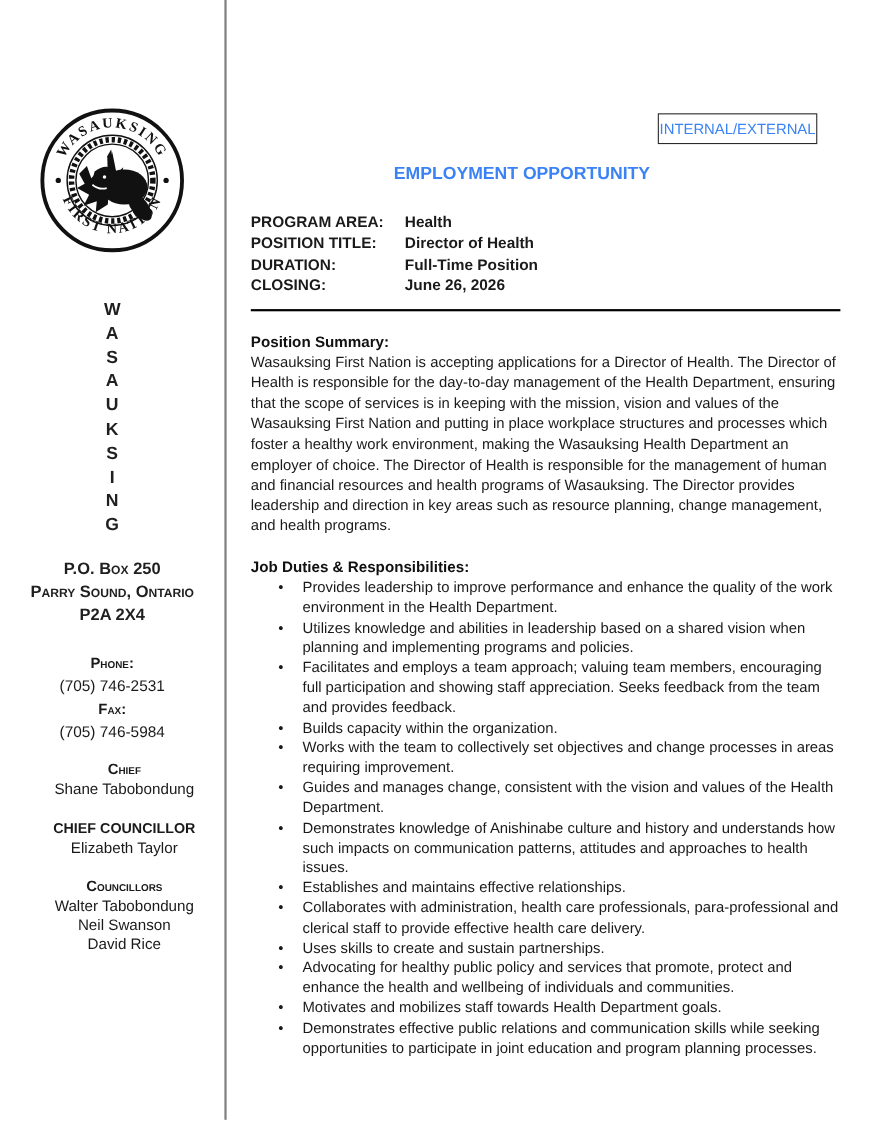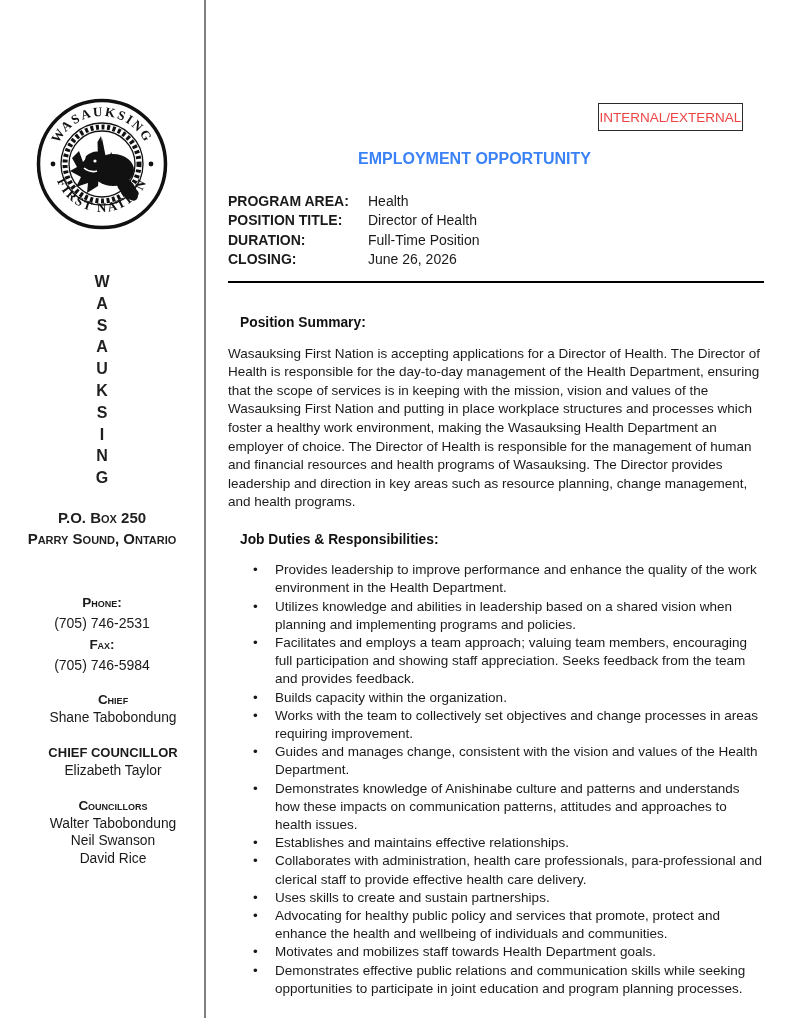--- a/index.html
+++ b/index.html
@@ -45,34 +45,34 @@
   .leader .gtitle { font-weight: bold; font-size: 13px; line-height: 17.5px; }
   .leader .gtitle.sc { font-variant: small-caps; font-size: 13.5px; }
   .leader .name { font-size: 13.8px; line-height: 17.5px; }
 
   
   .main { position: absolute; left: 228px; top: 0; width: 537px; height: 1024px; }
   .badge {
     position: absolute; left: 370px; top: 103px; width: 145px; height: 28px;
     border: 1.5px solid #2a2a2a;
     display: flex; align-items: center; justify-content: center;
-    font-size: 13.5px; color: #ef4444;
+    font-size: 13.5px; color: #3b82f6;
   }
   .doc-title {
     position: absolute; left: 0; top: 150px; width: 537px; padding-right: 44px;
     text-align: center; font-size: 16px; font-weight: bold; margin: 0; color: #3b82f6;
   }
   .details { position: absolute; left: 0; top: 192px; width: 537px; font-size: 14px; line-height: 19.3px; }
   .drow { display: flex; }
   .dlabel { width: 140px; font-weight: bold; flex: 0 0 140px; }
-  .dvalue { flex: 1; }
+  .dvalue { flex: 1; font-weight: bold; }
   .rule { position: absolute; left: 0; top: 281px; width: 536px; height: 0; border-top: 2px solid #000; }
 
   .content { position: absolute; left: 0; top: 302px; width: 537px; font-size: 13.5px; line-height: 18.6px; }
-  .content h2 { font-size: 13.8px; font-weight: bold; margin: 12px; line-height: 18.6px; color: #111; }
+  .content h2 { font-size: 13.8px; font-weight: bold; margin: 0; line-height: 18.6px; color: #111; }
   .content p { margin: 0 0 18.6px 0; }
   ul.duties { list-style: none; margin: 0; padding: 0 0 0 47px; line-height: 18.2px; }
   ul.duties li { position: relative; margin: 0; }
   ul.duties li::before { content: "\2022"; position: absolute; left: -22px; top: 0; }
 </style>
 </head>
 <body>
 
 <div class="page">
 
@@ -119,20 +119,21 @@
       <span>K</span>
       <span>S</span>
       <span>I</span>
       <span>N</span>
       <span>G</span>
     </div>
 
     <div class="addr">
       <div class="sc">P.O. Box 250</div>
       <div class="sc">Parry Sound, Ontario</div>
+      <div>P2A 2X4</div>
     </div>
 
     <div class="contact">
       <div class="lbl">Phone:</div>
       <div class="num">(705) 746-2531</div>
       <div class="lbl">Fax:</div>
       <div class="num">(705) 746-5984</div>
     </div>
 
     <div class="leader">
@@ -188,21 +189,21 @@
       <p>Wasauksing First Nation is accepting applications for a Director of Health. The Director of Health is responsible for the day-to-day management of the Health Department, ensuring that the scope of services is in keeping with the mission, vision and values of the Wasauksing First Nation and putting in place workplace structures and processes which foster a healthy work environment, making the Wasauksing Health Department an employer of choice. The Director of Health is responsible for the management of human and financial resources and health programs of Wasauksing. The Director provides leadership and direction in key areas such as resource planning, change management, and health programs.</p>
 
       <h2>Job Duties &amp; Responsibilities:</h2>
       <ul class="duties">
         <li>Provides leadership to improve performance and enhance the quality of the work environment in the Health Department.</li>
         <li>Utilizes knowledge and abilities in leadership based on a shared vision when planning and implementing programs and policies.</li>
         <li>Facilitates and employs a team approach; valuing team members, encouraging full participation and showing staff appreciation. Seeks feedback from the team and provides feedback.</li>
         <li>Builds capacity within the organization.</li>
         <li>Works with the team to collectively set objectives and change processes in areas requiring improvement.</li>
         <li>Guides and manages change, consistent with the vision and values of the Health Department.</li>
-        <li>Demonstrates knowledge of Anishinabe culture and patterns and understands how these impacts on communication patterns, attitudes and approaches to health issues.</li>
+        <li>Demonstrates knowledge of Anishinabe culture and history and understands how such impacts on communication patterns, attitudes and approaches to health issues.</li>
         <li>Establishes and maintains effective relationships.</li>
         <li>Collaborates with administration, health care professionals, para-professional and clerical staff to provide effective health care delivery.</li>
         <li>Uses skills to create and sustain partnerships.</li>
         <li>Advocating for healthy public policy and services that promote, protect and enhance the health and wellbeing of individuals and communities.</li>
         <li>Motivates and mobilizes staff towards Health Department goals.</li>
         <li>Demonstrates effective public relations and communication skills while seeking opportunities to participate in joint education and program planning processes.</li>
       </ul>
     </div>
 
   </main>

